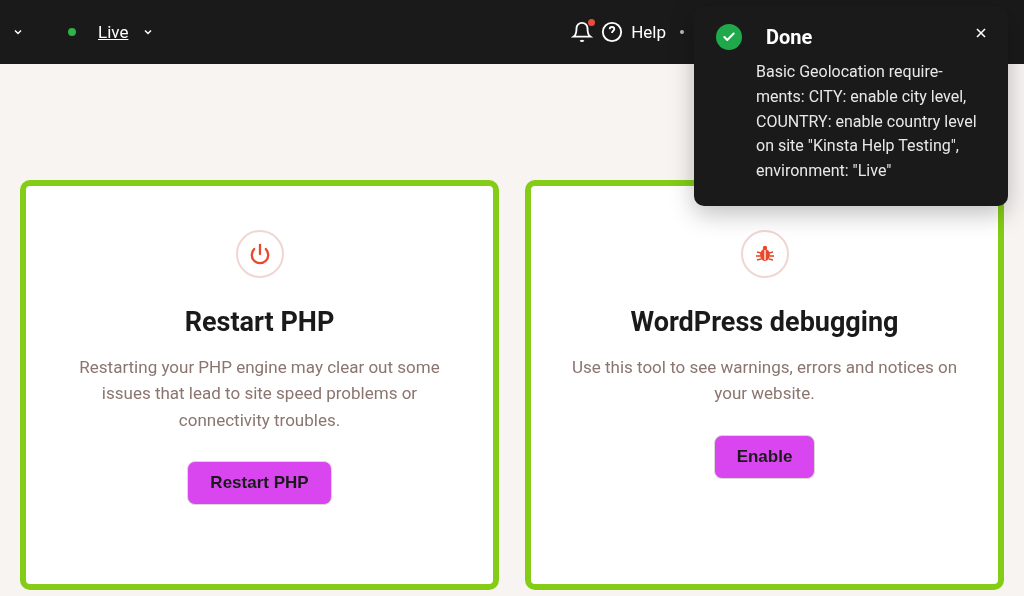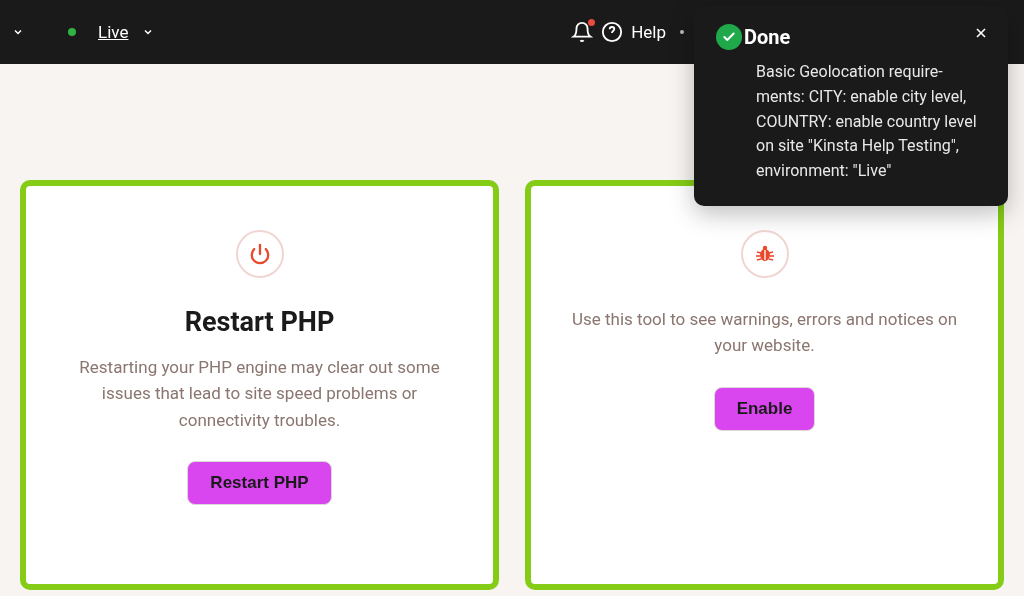--- a/index.html
+++ b/index.html
@@ -67,21 +67,21 @@
       right: 16px;
       width: 314px;
       background: #1a1a1a;
       border-radius: 10px;
       padding: 18px 22px 22px 22px;
       color: #fff;
       z-index: 50;
       box-shadow: 0 8px 24px rgba(0,0,0,.25);
     }
     .toast-header {
-      display: flex; align-items: center; gap: 2px;
+      display: flex; align-items: center; gap: 24px;
       margin-bottom: 10px;
     }
     .check-circle {
       width: 26px; height: 26px; border-radius: 50%;
       background: #1fa94a;
       display: flex; align-items: center; justify-content: center;
       flex-shrink: 0;
     }
     .check-circle svg { width: 14px; height: 14px; }
     .toast-title { font-size: 20px; font-weight: 700; color: #fff; }
@@ -228,17 +228,18 @@
         <circle cx="12" cy="6" r="2.2" fill="#e9482b"></circle>
         <line x1="12" y1="8" x2="12" y2="18" stroke="#fff" stroke-width="1.3"></line>
         <line x1="4" y1="10" x2="8" y2="11" stroke="#e9482b" stroke-width="1.6"></line>
         <line x1="20" y1="10" x2="16" y2="11" stroke="#e9482b" stroke-width="1.6"></line>
         <line x1="3" y1="14" x2="7" y2="14" stroke="#e9482b" stroke-width="1.6"></line>
         <line x1="21" y1="14" x2="17" y2="14" stroke="#e9482b" stroke-width="1.6"></line>
         <line x1="4" y1="18" x2="8" y2="17" stroke="#e9482b" stroke-width="1.6"></line>
         <line x1="20" y1="18" x2="16" y2="17" stroke="#e9482b" stroke-width="1.6"></line>
       </svg>
     </div>
+    <div class="card-title">WordPress debugging</div>
     <div class="card-desc">Use this tool to see warnings, errors and notices on your website.</div>
     <button class="btn">Enable</button>
   </div>
 
 </div>
 
 </body></html>

